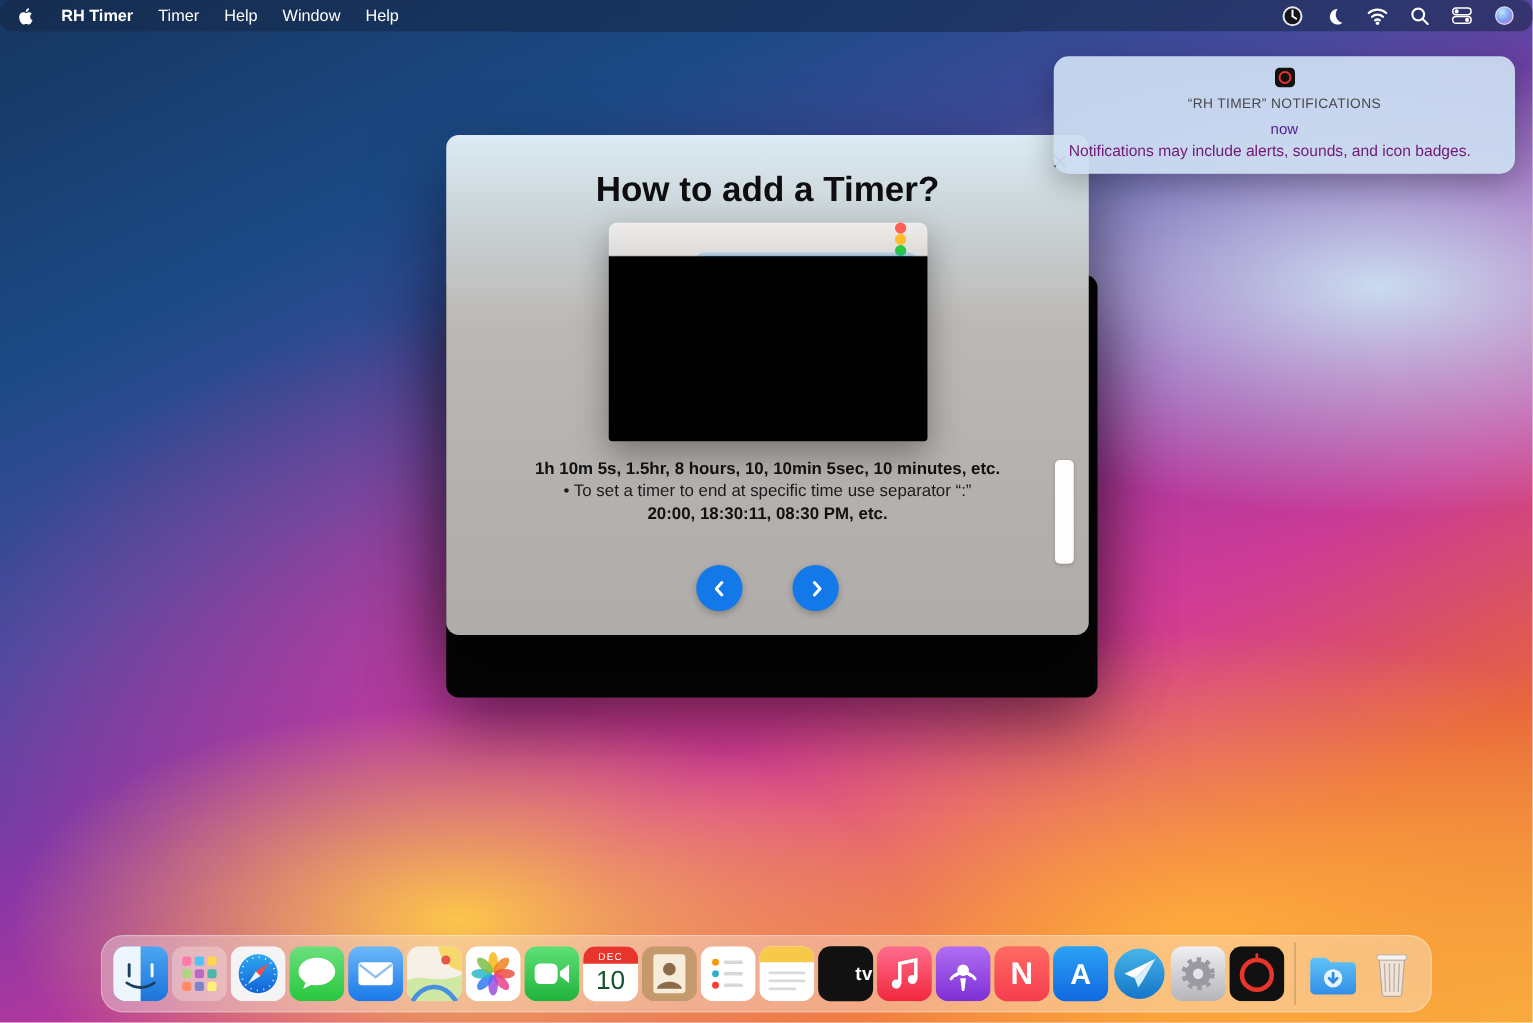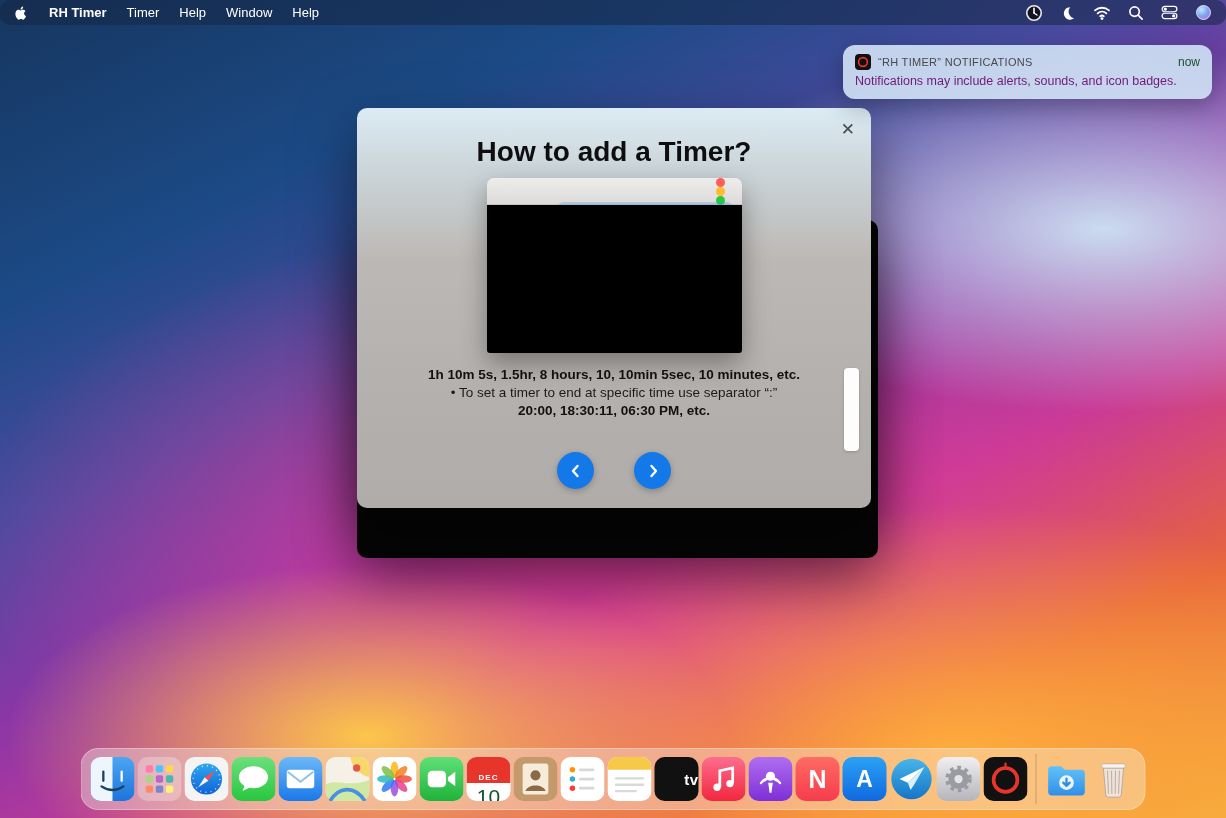--- a/index.html
+++ b/index.html
@@ -30,24 +30,24 @@
   .mi.bold{font-weight:700;margin-left:2px;}
   .mb-right{margin-left:auto;display:flex;align-items:center;gap:17px;}
   .mbi{display:flex;align-items:center;}
   
   .notification{
     position:absolute;top:45px;right:14px;width:345px;z-index:30;
     background:rgba(206,222,242,0.93);border-radius:12px;
     box-shadow:0 8px 24px rgba(0,0,0,0.28);
     padding:9px 12px 10px 12px;
   }
-  .n-head{display:flex;align-items:center;gap:7px;}
+  .n-head{display:flex;align-items:center;gap:7px;flex-direction:column;}
   .n-icon{width:16px;height:16px;flex:none;display:flex;}
   .n-title{flex:1;font-size:11px;letter-spacing:.3px;color:#48484d;}
-  .n-time{font-size:12px;color:#14532d;}
+  .n-time{font-size:12px;color:#4c1d95;}
   .n-body{margin-top:3px;font-size:12.5px;line-height:1.3;color:#701a75;}
   
   .bg-window{
     position:absolute;left:357px;top:220px;width:521px;height:338px;z-index:5;
     background:#050505;border-radius:10px;box-shadow:0 24px 60px rgba(0,0,0,0.45);
   }
   
   .dialog{
     position:absolute;left:357px;top:108px;width:514px;height:400px;z-index:10;
     border-radius:10px;
@@ -108,21 +108,21 @@
   .dock{
     position:absolute;left:50%;transform:translateX(-50%);bottom:8px;z-index:20;
     height:60px;display:flex;align-items:center;gap:3px;padding:0 9px;
     background:rgba(250,250,250,0.35);border:1px solid rgba(255,255,255,0.30);
     border-radius:18px;backdrop-filter:blur(28px);
   }
   .di{width:44px;height:44px;flex:none;position:relative;}
   .di svg{width:44px;height:44px;display:block;}
   .dock-sep{width:1px;height:50px;background:rgba(50,50,60,0.28);margin:0 5px;flex:none;}
   .di.cal{background:#fff;border-radius:10px;overflow:hidden;display:flex;flex-direction:column;align-items:center;}
-  .cal-m{width:100%;text-align:center;background:#e8352c;color:#fff;font-size:8px;font-weight:700;letter-spacing:1px;padding:16px 0 1px 0;}
+  .cal-m{width:100%;text-align:center;background:#e8352c;color:#fff;font-size:8px;font-weight:400;letter-spacing:1px;padding:4px 0 1px 0;}
   .cal-d{font-size:21px;color:#14532d;line-height:1.35;}
   .di.tv{background:#111;border-radius:10px;display:flex;align-items:center;justify-content:flex-end;}
   .di.tv span{color:#fff;font-weight:700;font-size:15px;letter-spacing:.5px;}
   .di.news{background:linear-gradient(180deg,#ff6b63,#f63c4e);border-radius:10px;display:flex;align-items:center;justify-content:center;}
   .di.news span{color:#fff;font-weight:700;font-size:25px;}
   .di.astore{background:linear-gradient(180deg,#2ba2f5,#1068e0);border-radius:10px;display:flex;align-items:center;justify-content:center;}
   .di.astore span{color:#fff;font-weight:700;font-size:23px;}
 </style>
 </head>
 <body>
@@ -270,21 +270,21 @@
             <span class="caret"></span>
           </span>
         </div>
       </div>
       <div class="demo-body"></div>
     </div>
 
     <div class="ins">
       <div class="ins-line b">1h 10m 5s, 1.5hr, 8 hours, 10, 10min 5sec, 10 minutes, etc.</div>
       <div class="ins-line">• To set a timer to end at specific time use separator “:”</div>
-      <div class="ins-line b">20:00, 18:30:11, 06:30 PM, etc.</div>
+      <div class="ins-line b">20:00, 18:30:11, 08:30 PM, etc.</div>
     </div>
 
     <div class="nav">
       <div class="navbtn">
         <svg width="16" height="16" viewBox="0 0 16 16">
             <polyline points="9.5,3 5,8 9.5,13" fill="none" stroke="#fff" stroke-width="2.4" stroke-linecap="round" stroke-linejoin="round"></polyline>
           </svg>
       </div>
       <div class="navbtn">
         <svg width="16" height="16" viewBox="0 0 16 16">

